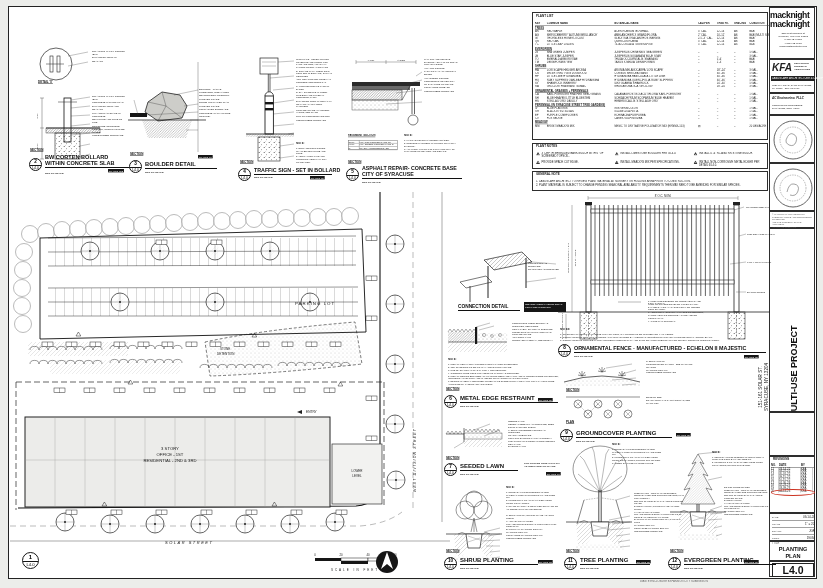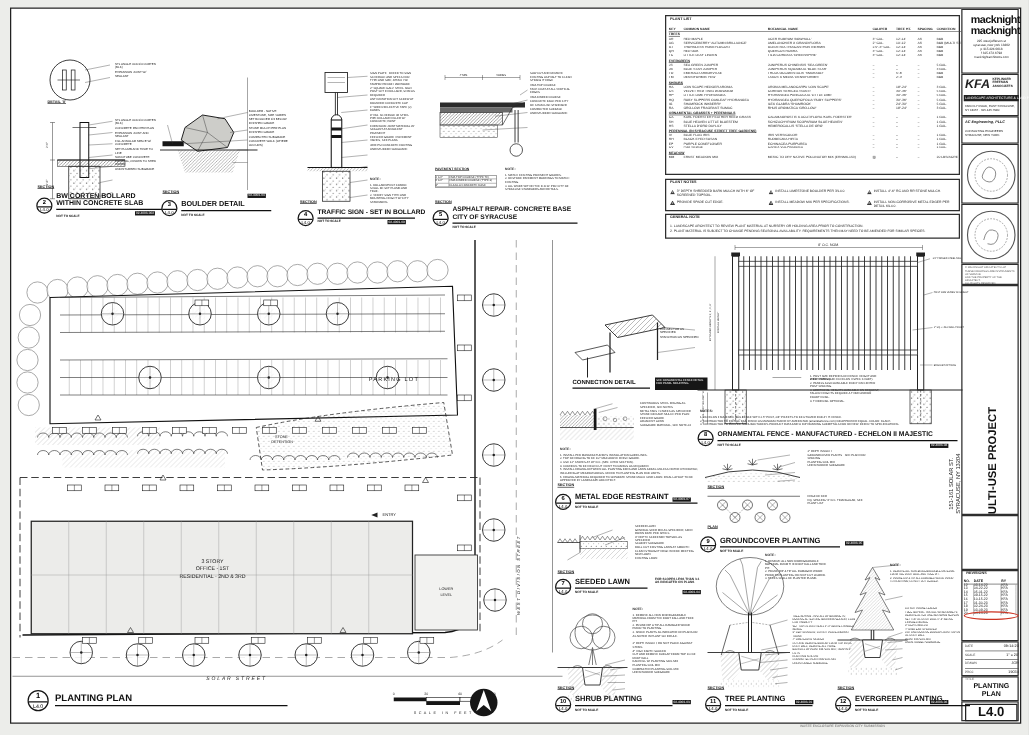--- a/index.html
+++ b/index.html
@@ -557,21 +557,21 @@
 
 <div class="bx" style="left:532px;top:171px;width:236px;height:20px">
   <div class="m" style="left:3px;top:0px;font-weight:bold">GENERAL NOTE</div>
   <div class="blk" style="left:3px;top:8px;width:515px;transform:scale(.45)">
         <div class="nt single">1. LANDSCAPE ARCHITECT TO REVIEW PLANT MATERIAL AT NURSERY OR HOLDING AREA PRIOR TO CONSTRUCTION.</div>
         <div class="nt single">2. PLANT MATERIAL IS SUBJECT TO CHANGE PENDING SEASONAL AVAILABILITY. REQUIREMENTS THEN MAY NEED TO BE AMENDED FOR SIMILAR SPECIES.</div>
       </div>
 </div>
 
 <div class="bx" style="left:769px;top:7px;width:46px;height:52px">
-  <div class="abs" style="left:0;top:3px;width:46px;text-align:right;font-weight:bold;font-size:8.6px;letter-spacing:-0.4px;line-height:9px;color:#111">
+  <div class="abs" style="left:0;top:3px;width:46px;text-align:left;font-weight:bold;font-size:8.6px;letter-spacing:-0.4px;line-height:9px;color:#111">
     <div>macknight</div>
         <div>macknight</div>
   </div>
   <div class="blk" style="left:3px;top:24px;width:96px;transform:scale(.42);text-align:center">
         <div class="nt single">225 west jefferson st</div>
         <div class="nt single">syracuse, new york 13202</div>
         <div class="nt single">p  315.424.0018</div>
         <div class="nt single">f  315.472.6798</div>
         <div class="nt single">macknightarchitects.com</div>
       </div>
@@ -890,21 +890,20 @@
   </g>
 
   <text x="406" y="300" font-size="3.4" font-style="italic" letter-spacing="1.2" fill="#333" transform="rotate(-90 406 300)">WEST DIVISION STREET</text>
   <text x="155" y="352" font-size="4" font-style="italic" letter-spacing="1.5" fill="#333">SOLAR STREET</text>
 </svg>
 
 <div class="bub bubL" style="left:22px;top:552px">
       <b>1</b>
       <i>L4.0</i>
     </div>
-<div class="dtt" style="left:44px;top:554px;width:186px;font-size:7.6px"><span>PLANTING PLAN</span></div>
 <svg class="abs" style="left:305px;top:548px" width="100" height="28" viewBox="0 0 100 28">
   <text x="10" y="8" font-size="2.8" text-anchor="middle">0</text>
   <text x="36" y="8" font-size="2.8" text-anchor="middle">20</text>
   <text x="63" y="8" font-size="2.8" text-anchor="middle">40</text>
   <text x="90" y="8" font-size="2.8" text-anchor="middle">60</text>
   <rect x="10" y="10" width="26" height="3" fill="#161616"></rect>
       <rect x="36" y="10" width="27" height="3" fill="#fff" stroke="#161616" stroke-width="0.5"></rect>
   <rect x="36" y="13" width="27" height="3" fill="#161616"></rect>
       <rect x="63" y="10" width="27" height="3" fill="#fff" stroke="#161616" stroke-width="0.5"></rect>
   <text x="50" y="23" font-size="3" letter-spacing="2" text-anchor="middle">SCALE IN FEET</text>

